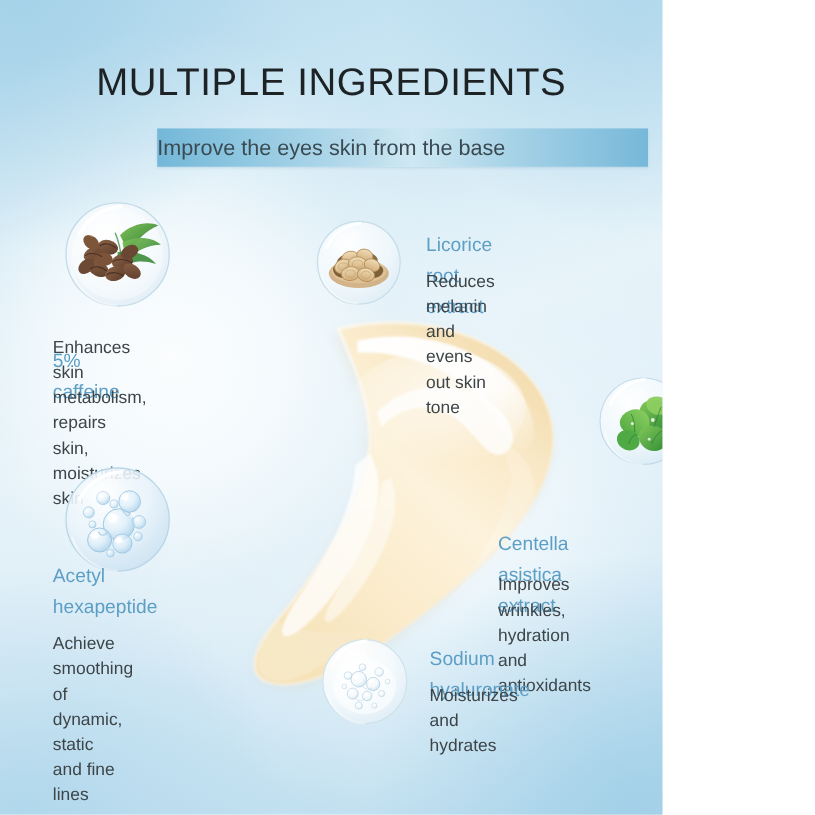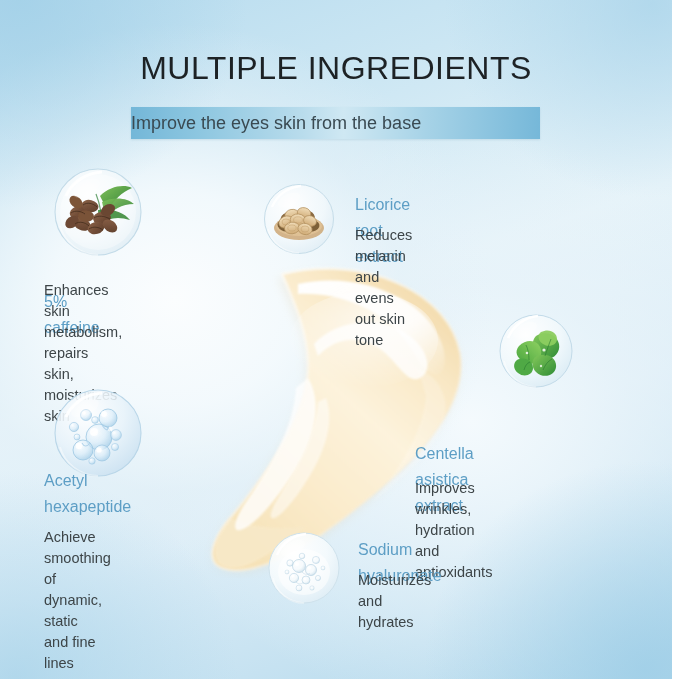--- a/index.html
+++ b/index.html
@@ -8,21 +8,21 @@
   }
   body {
     width: 679px;
     height: 679px;
     overflow: hidden;
     font-family: "Liberation Sans", sans-serif;
   }
 
   #poster {
     position: relative;
-    width: 672px;
+    width: 552px;
     height: 679px;
     overflow: hidden;
     background:
       radial-gradient(ellipse 54% 46% at 26% 44%, #fbfdfe 0%, rgba(244,250,253,0.92) 34%, rgba(228,241,248,0.55) 62%, rgba(210,232,244,0) 88%),
       radial-gradient(ellipse 60% 52% at 70% 62%, #f4fafd 0%, rgba(233,244,250,0.7) 40%, rgba(205,230,243,0) 82%),
       linear-gradient(160deg, #b6dbee 0%, #cbe6f3 22%, #e6f3f9 46%, #dcedf7 66%, #c2e0f0 86%, #b4d9ec 100%);
   }
 
   
   .corner-tint {

